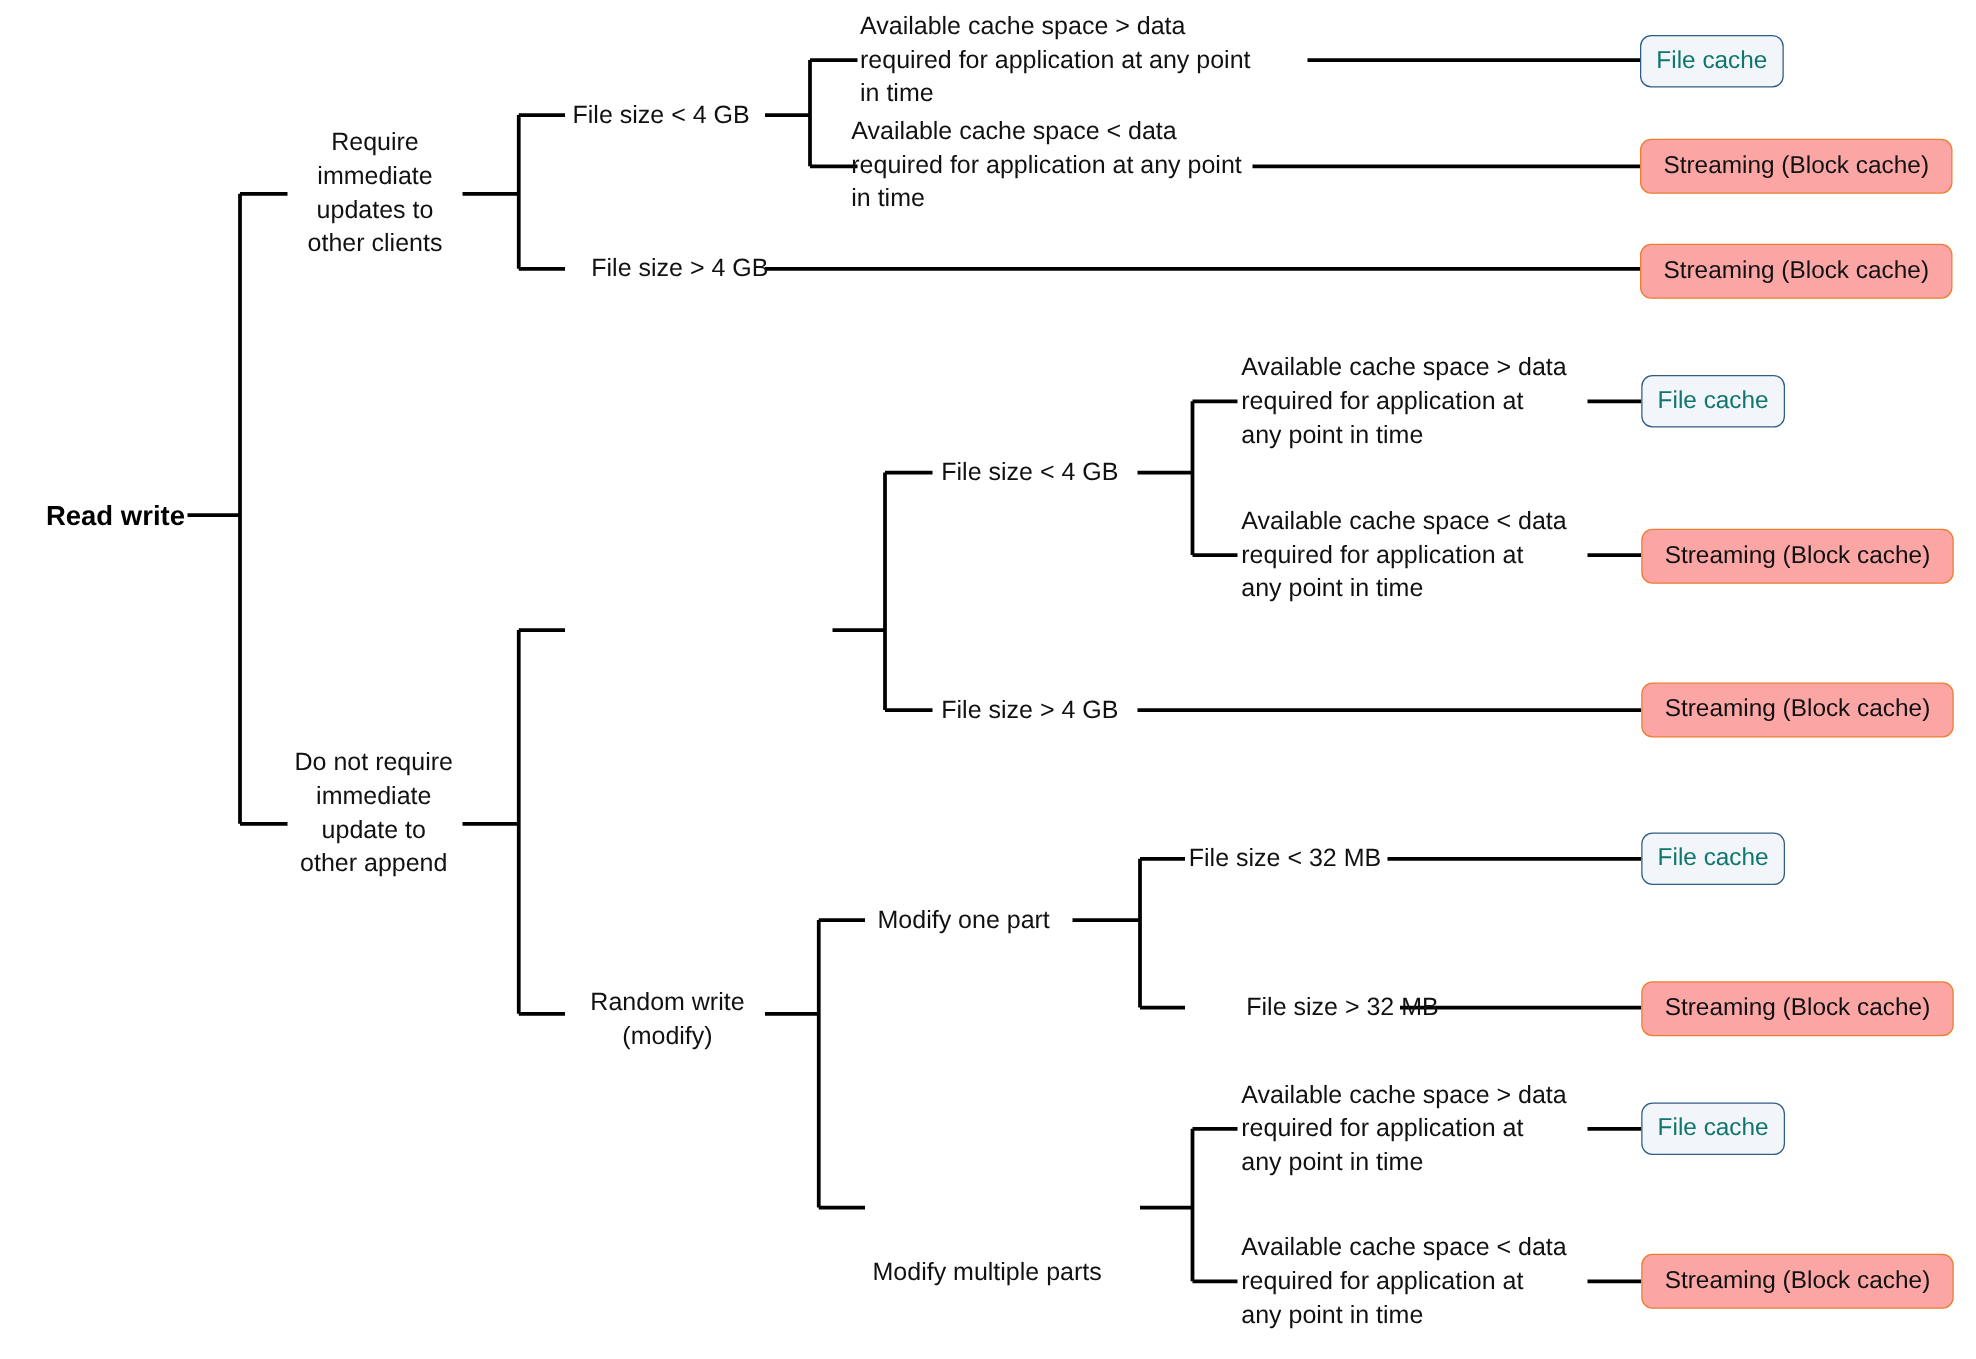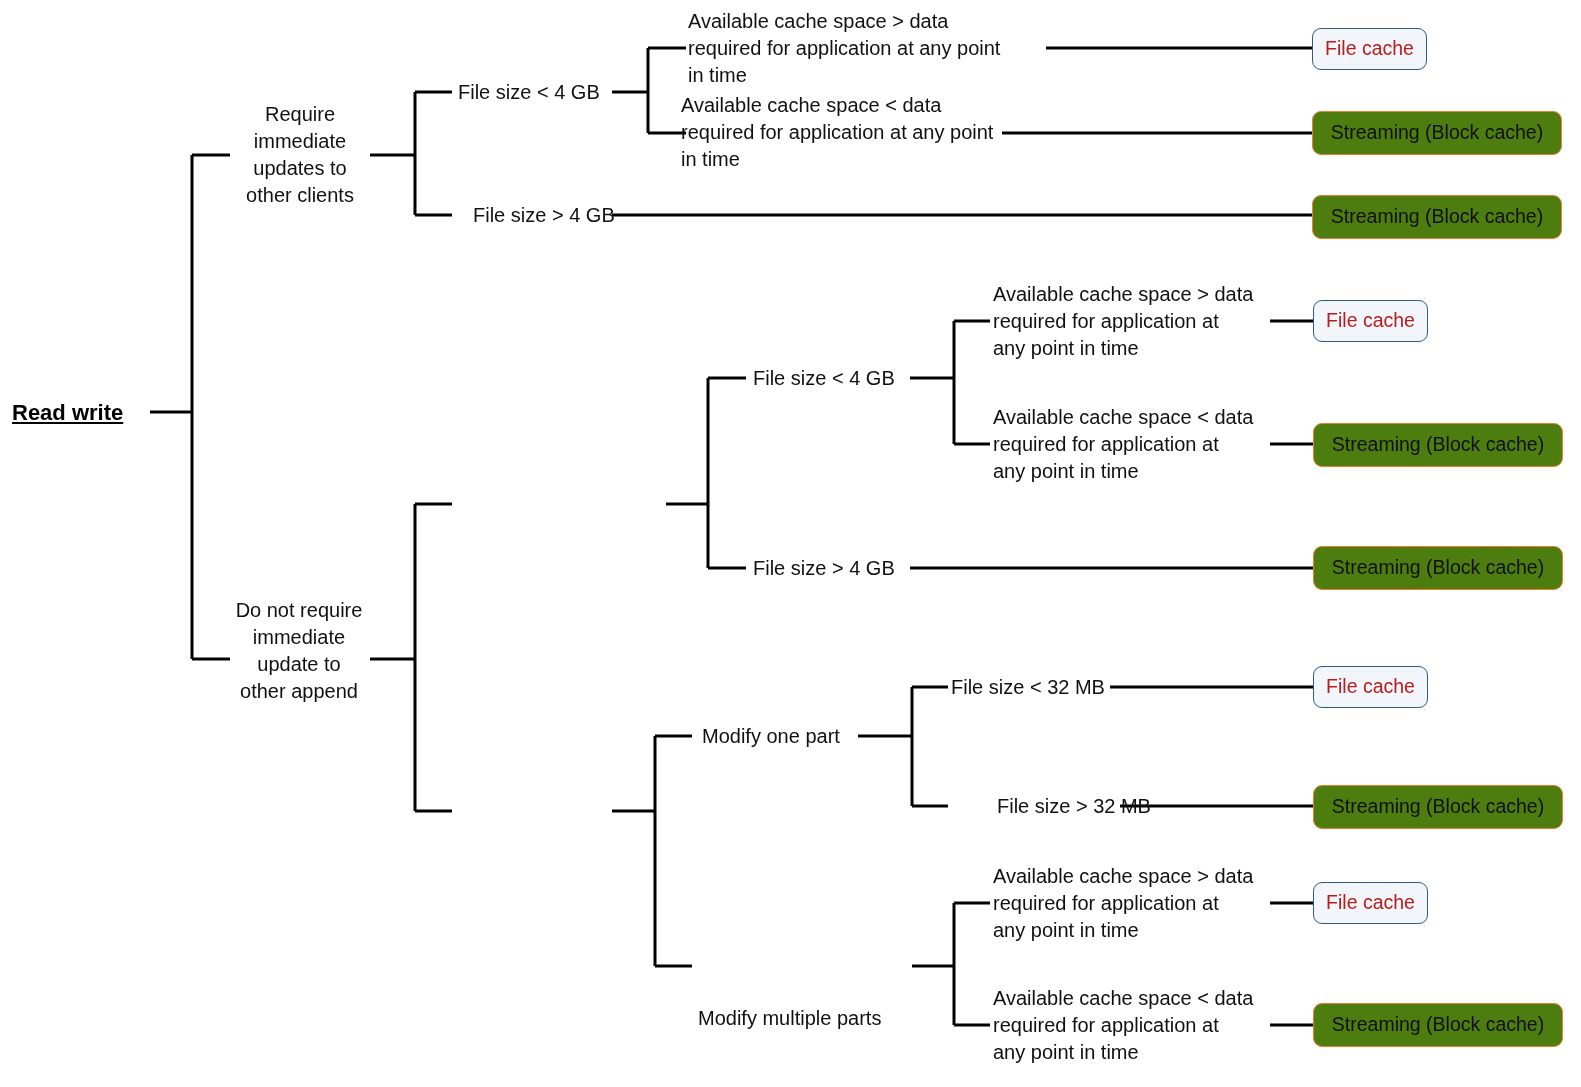--- a/index.html
+++ b/index.html
@@ -45,25 +45,25 @@
     justify-content: center;
     box-sizing: border-box;
     border-radius: 9px;
     font-size: 19.5px;
     line-height: 1.1;
     white-space: nowrap;
   }
   .box-blue {
     border: 1.6px solid #2F5C85;
     background: #F2F6FA;
-    color: #b91c1c;
+    color: #0f766e;
   }
   .box-orange {
     border: 1.8px solid #ED7D31;
-    background: #4d7c0f;
+    background: #fca5a5;
     color: #111111;
   }
 </style>
 </head>
 <body>
 
 <div id="canvas">
 
   <svg id="wires" viewBox="0 0 1581 1087" xmlns="http://www.w3.org/2000/svg">
     <g stroke="#000000" stroke-width="3" fill="none" stroke-linecap="butt">
@@ -123,34 +123,36 @@
       <path d="M912,966 L954,966"></path>
       <path d="M954,903 L954,1025"></path>
       <path d="M954,903 L990,903"></path>
       <path d="M954,1025 L990,1025"></path>
       <path d="M1270,903 L1313,903"></path>
       <path d="M1270,1025 L1313,1025"></path>
 
     </g>
   </svg>
 
-  <div class="root-lbl" style="left:12px; top:399px; width:136px; text-align:left;text-decoration:underline;">Read write</div>
+  <div class="root-lbl" style="left:12px; top:399px; width:136px; text-align:right;">Read write</div>
 
   <div class="lbl ctr" style="left:232px; top:101px; width:136px;text-align:center;">Require
 immediate
 updates to
 other clients</div>
   <div class="lbl ctr" style="left:226px; top:597px; width:146px;">Do not require
 immediate
 update to
 other append</div>
 
   <div class="lbl lft" style="left:458px; top:79px; width:154px;">File size &lt; 4 GB</div>
   <div class="lbl lft" style="left:473px; top:202px; width:142px;">File size &gt; 4 GB</div>
 
+  <div class="lbl ctr" style="left:458px; top:789px; width:152px;">Random write
+(modify)</div>
 
   <div class="lbl lft" style="left:688px; top:8px; width:360px;">Available cache space &gt; data
 required for application at any point
 in time</div>
   <div class="lbl lft" style="left:681px; top:92px; width:322px;">Available cache space &lt; data
 required for application at any point
 in time</div>
 
   <div class="lbl lft" style="left:753px; top:365px; width:160px;">File size &lt; 4 GB</div>
   <div class="lbl lft" style="left:753px; top:555px; width:160px;">File size &gt; 4 GB</div>

